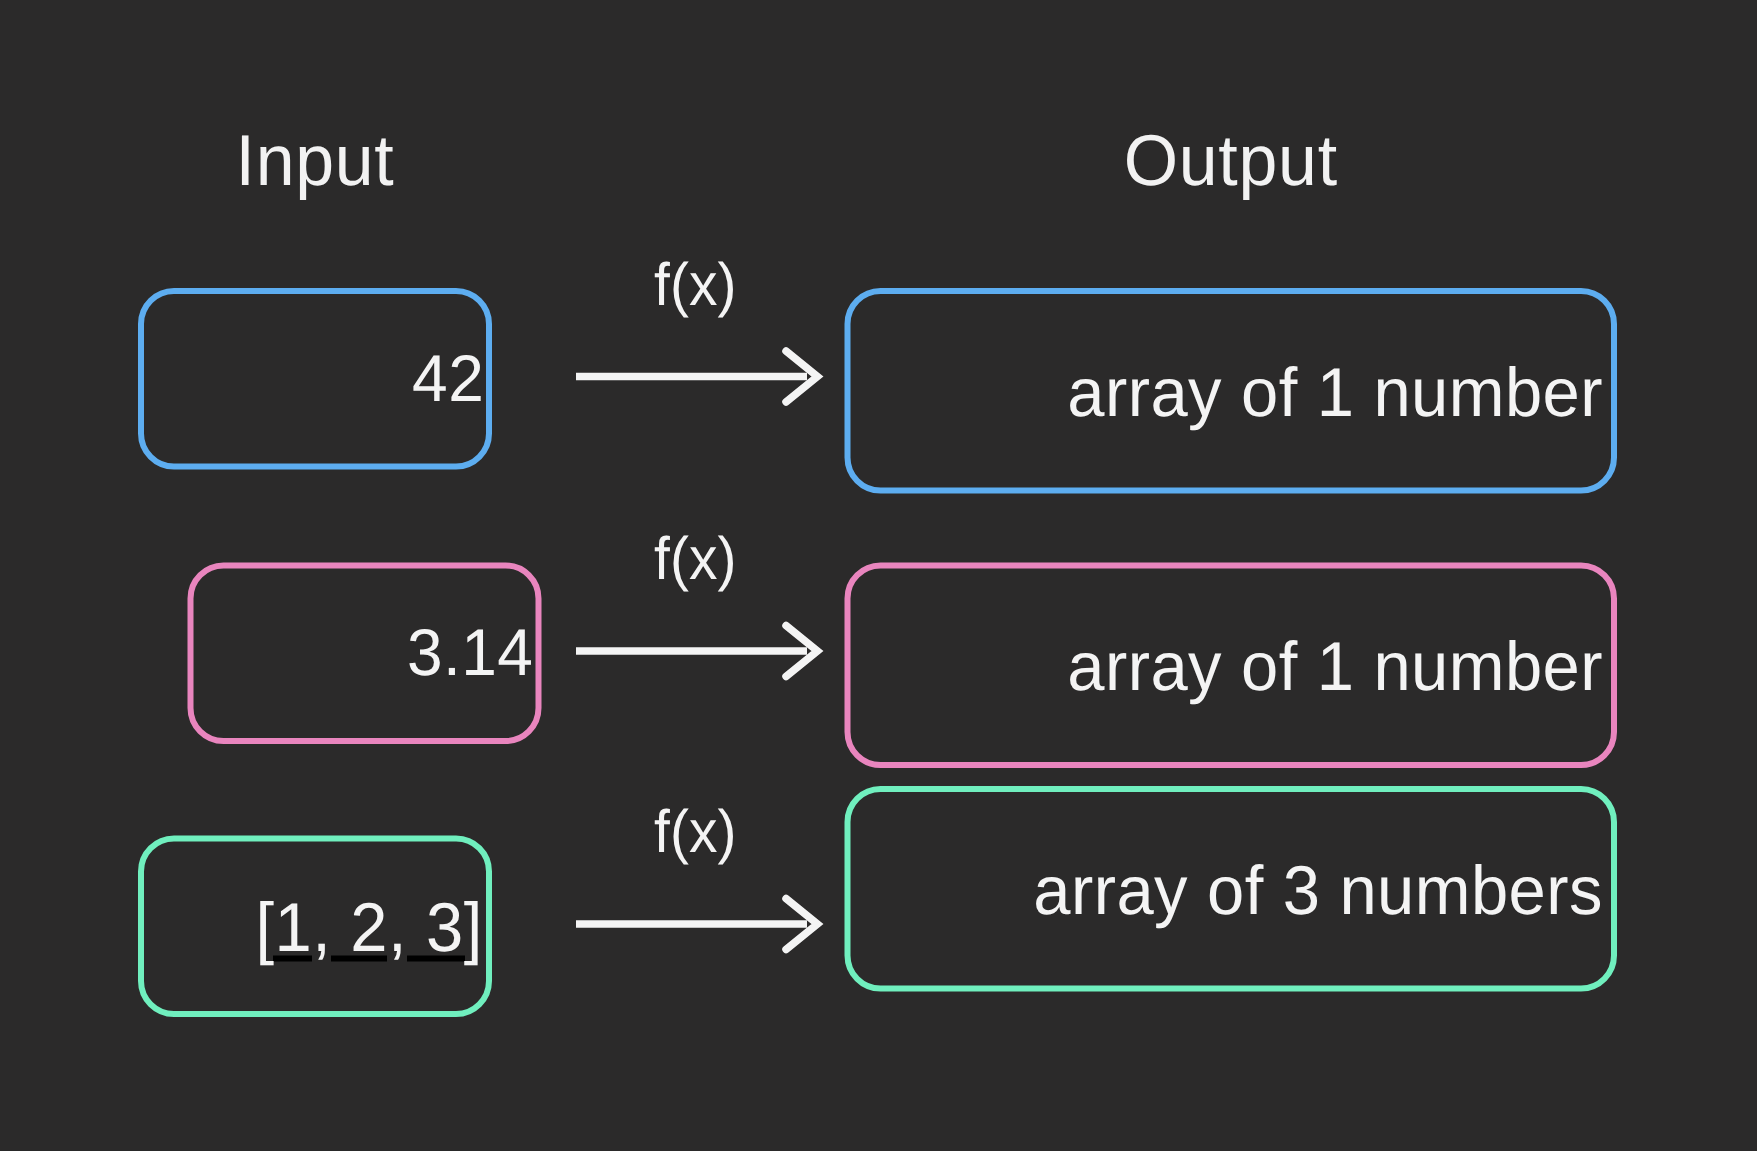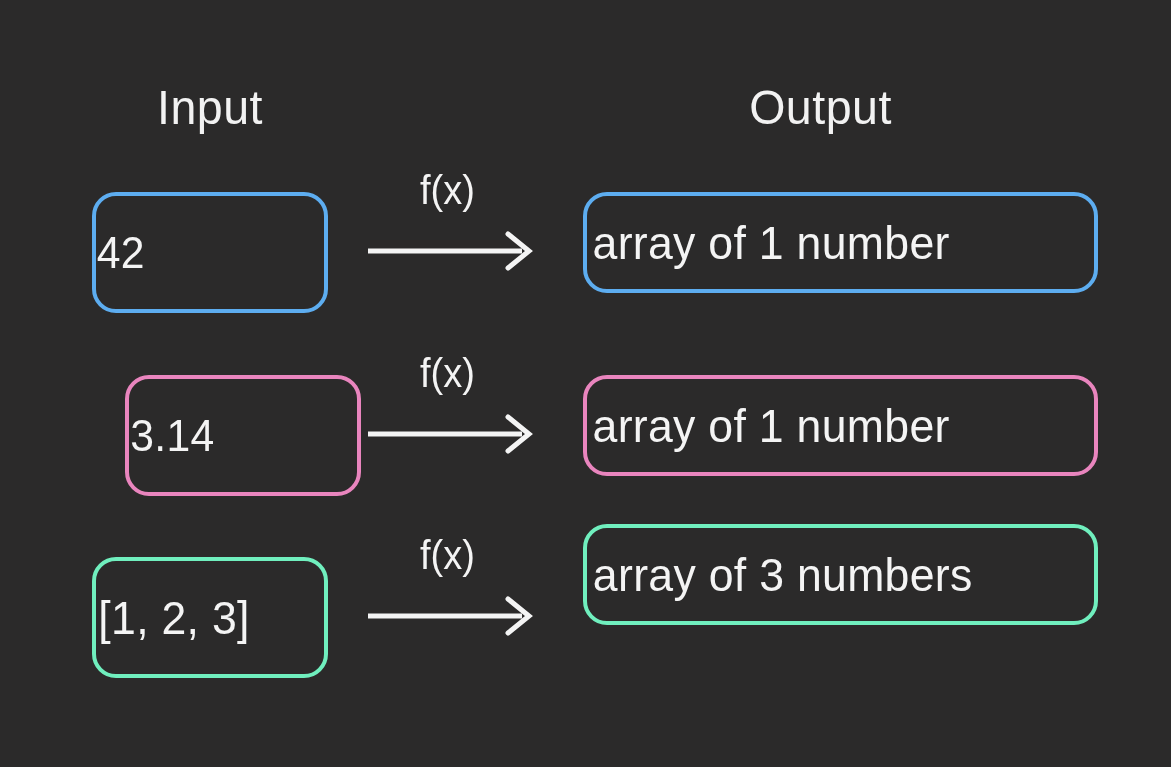--- a/index.html
+++ b/index.html
@@ -36,51 +36,51 @@
   
   .box {
     position: absolute;
     box-sizing: border-box;
     border-style: solid;
     border-width: 4px;
     border-radius: 24px;
     background: #2b2a2a;
     display: flex;
     align-items: center;
-    justify-content: flex-start;
+    justify-content: flex-end;
   }
   .box-label {
     color: #f4f4f4;
     font-family: "Liberation Sans", sans-serif;
     font-weight: 300;
     font-size: 44px;
     line-height: 1;
     white-space: nowrap;
     letter-spacing: 0.3px;
     transform: scaleX(0.97);
   }
   .in-box  { left: 92px;  width: 236px; height: 121px; }
-  .out-box { left: 563px; width: 515px; height: 101px; margin-left: 20px; }
+  .out-box { left: 563px; width: 515px; height: 137px; }
 
   .in-box .box-label  { font-size: 44px; }
   .out-box .box-label { font-size: 46px; }
 
   #in-box-1  { top: 192px; }
   #out-box-1 { top: 192px; }
   #in-box-2  { top: 375px; margin-left: 33px; }
   #out-box-2 { top: 375px; }
   #in-box-3  { top: 557px; }
   #out-box-3 { top: 524px; }
 
   #in-box-3 .box-label { font-size: 46px; }
 
   
   .arrow-group {
     position: absolute;
-    left: 360px;
+    left: 376px;
     width: 175px;
     height: 110px;
     text-decoration: underline;
   }
   #arrow-group-1 { top: 170px; }
   #arrow-group-2 { top: 353px; }
   #arrow-group-3 { top: 535px; }
 
   .fx-label {
     position: absolute;
@@ -136,21 +136,21 @@
     <svg class="arrow-svg" width="172" height="46" viewBox="0 0 172 46">
       <line x1="6" y1="23" x2="160" y2="23" stroke="#f4f4f4" stroke-width="5" stroke-linecap="butt"></line>
       <polyline points="146,6 167,23 146,40" fill="none" stroke="#f4f4f4" stroke-width="5" stroke-linecap="round" stroke-linejoin="miter"></polyline>
     </svg>
   </div>
 
   <div class="box out-box" id="out-box-2" style="border-color: rgb(233, 133, 190);">
     <span class="box-label">array of 1 number</span>
   </div>
 
-  <div class="box in-box" id="in-box-3" style="border-color: rgb(112, 239, 190);">
+  <div class="box in-box" id="in-box-3" style="border-color: rgb(112, 239, 190); text-decoration: underline;">
     <span class="box-label">[1, 2, 3]</span>
   </div>
 
   <div class="arrow-group" id="arrow-group-3">
     <div class="fx-label">f(x)</div>
     <svg class="arrow-svg" width="172" height="46" viewBox="0 0 172 46">
       <line x1="6" y1="23" x2="160" y2="23" stroke="#f4f4f4" stroke-width="5" stroke-linecap="butt"></line>
       <polyline points="146,6 167,23 146,40" fill="none" stroke="#f4f4f4" stroke-width="5" stroke-linecap="round" stroke-linejoin="miter"></polyline>
     </svg>
   </div>

